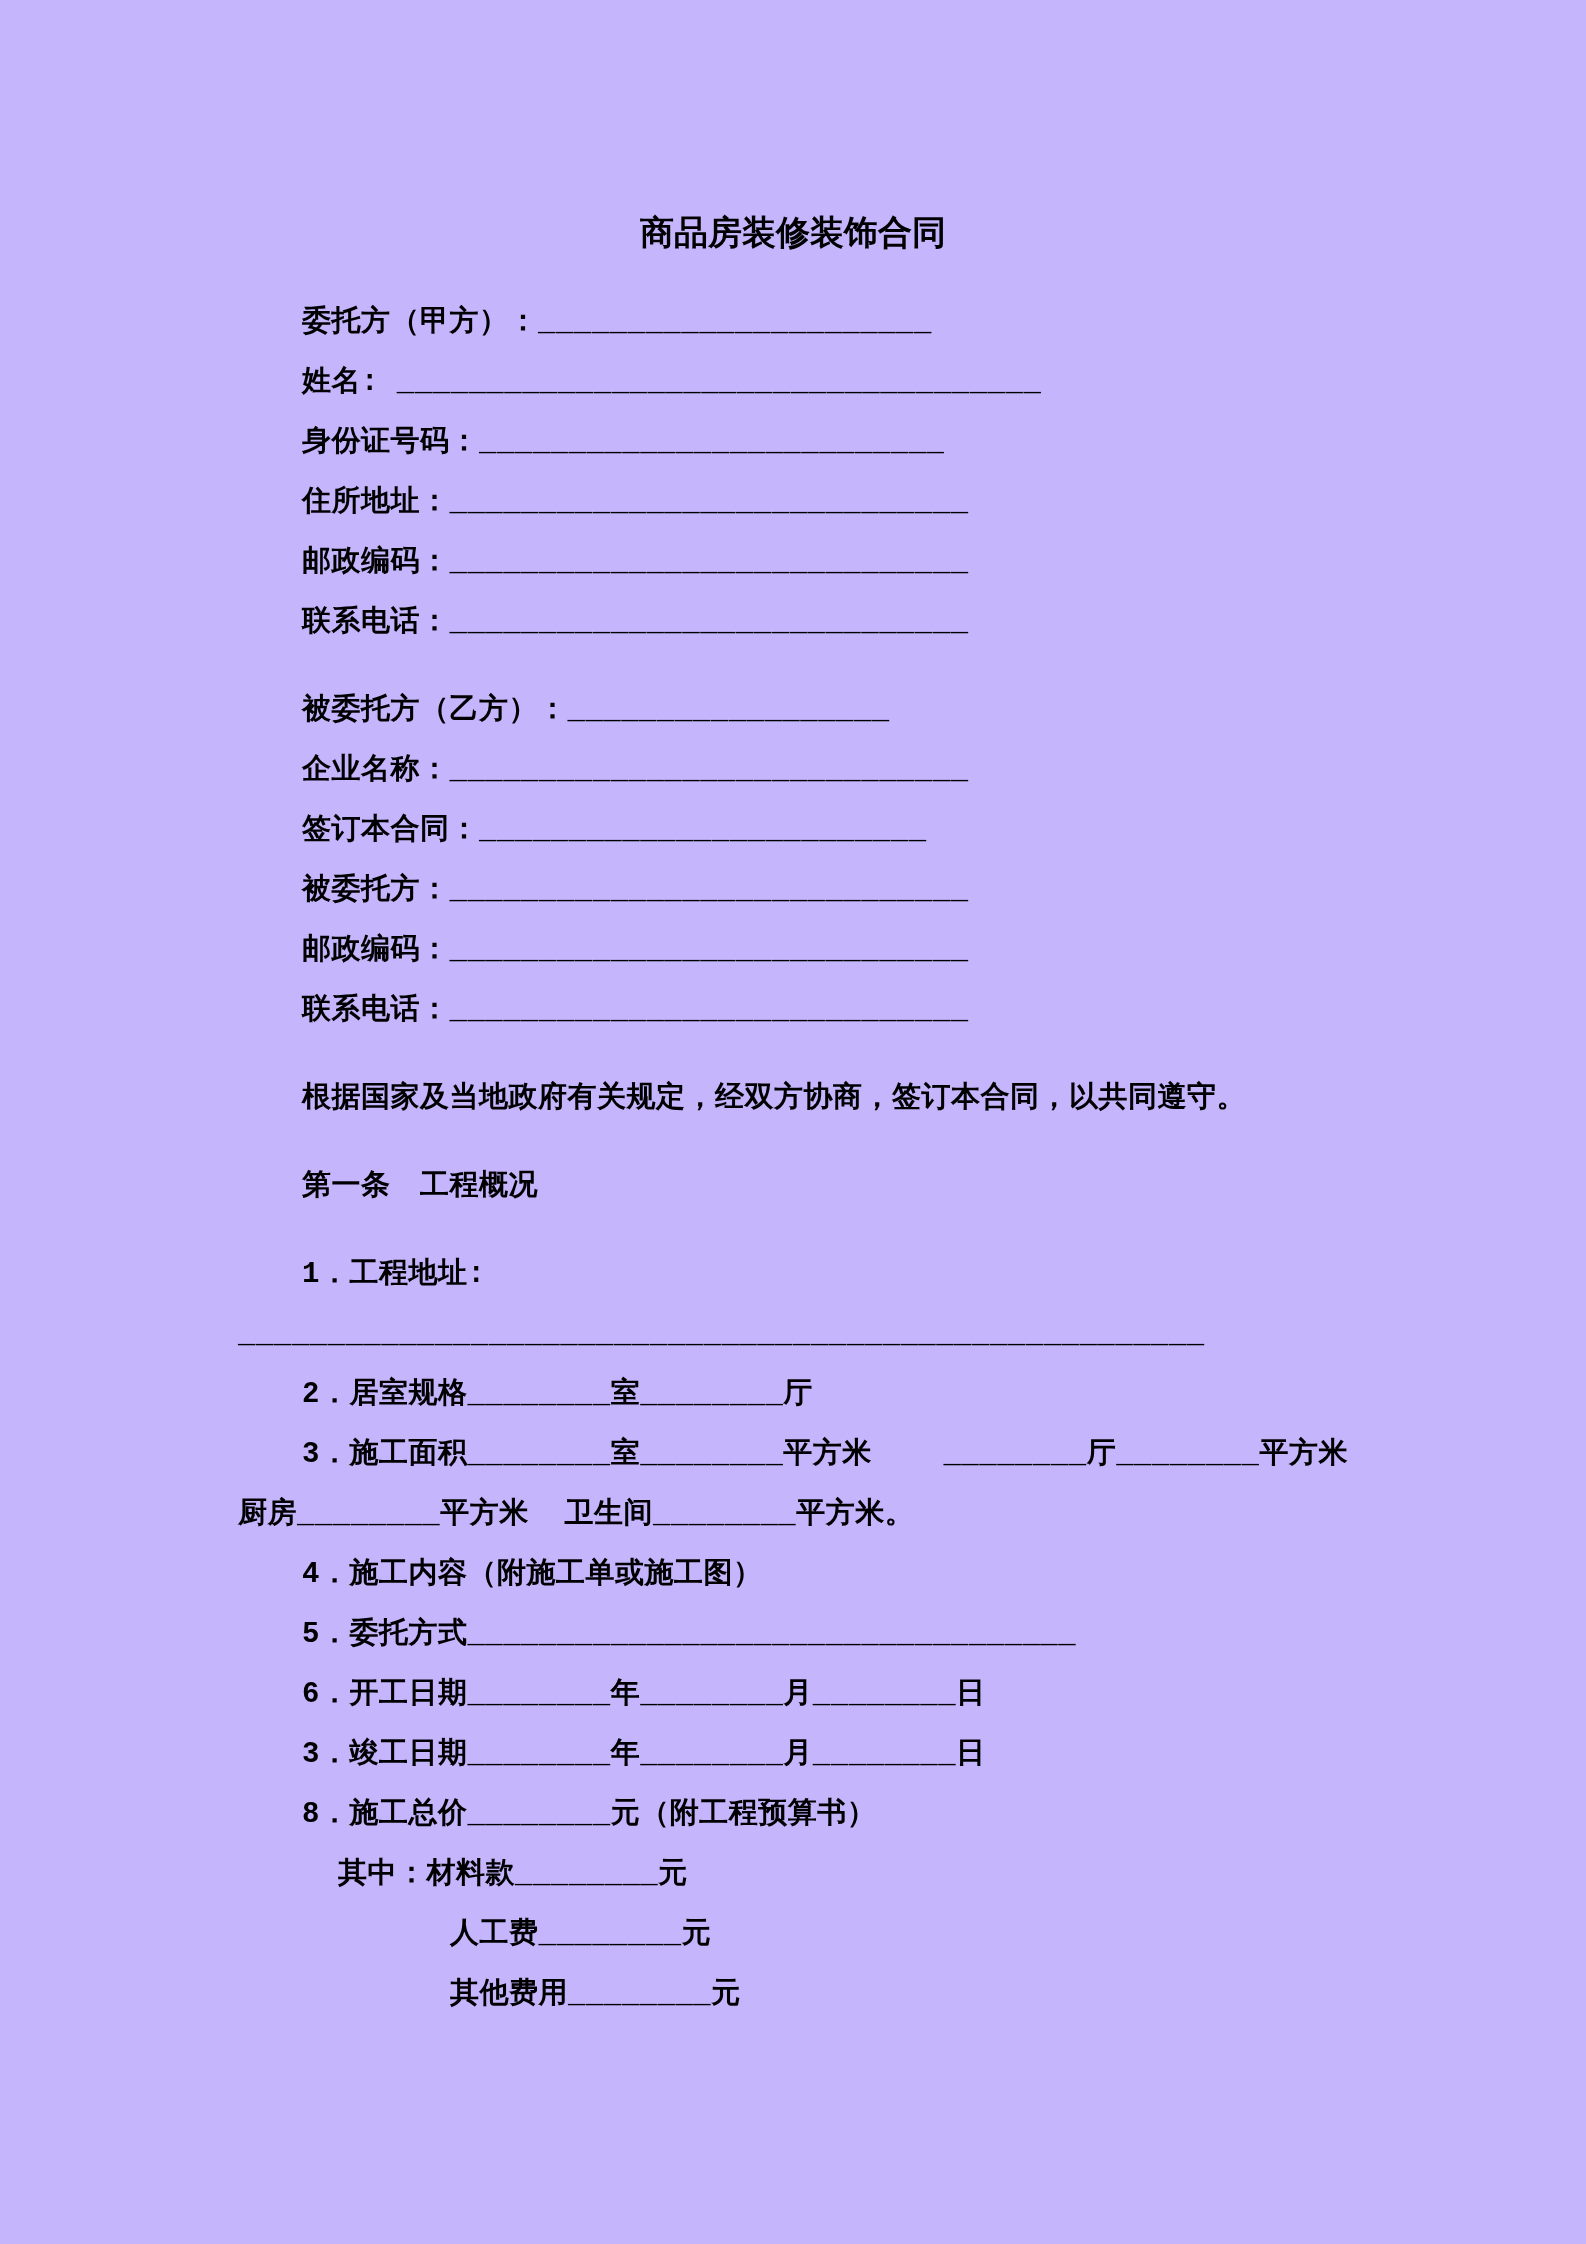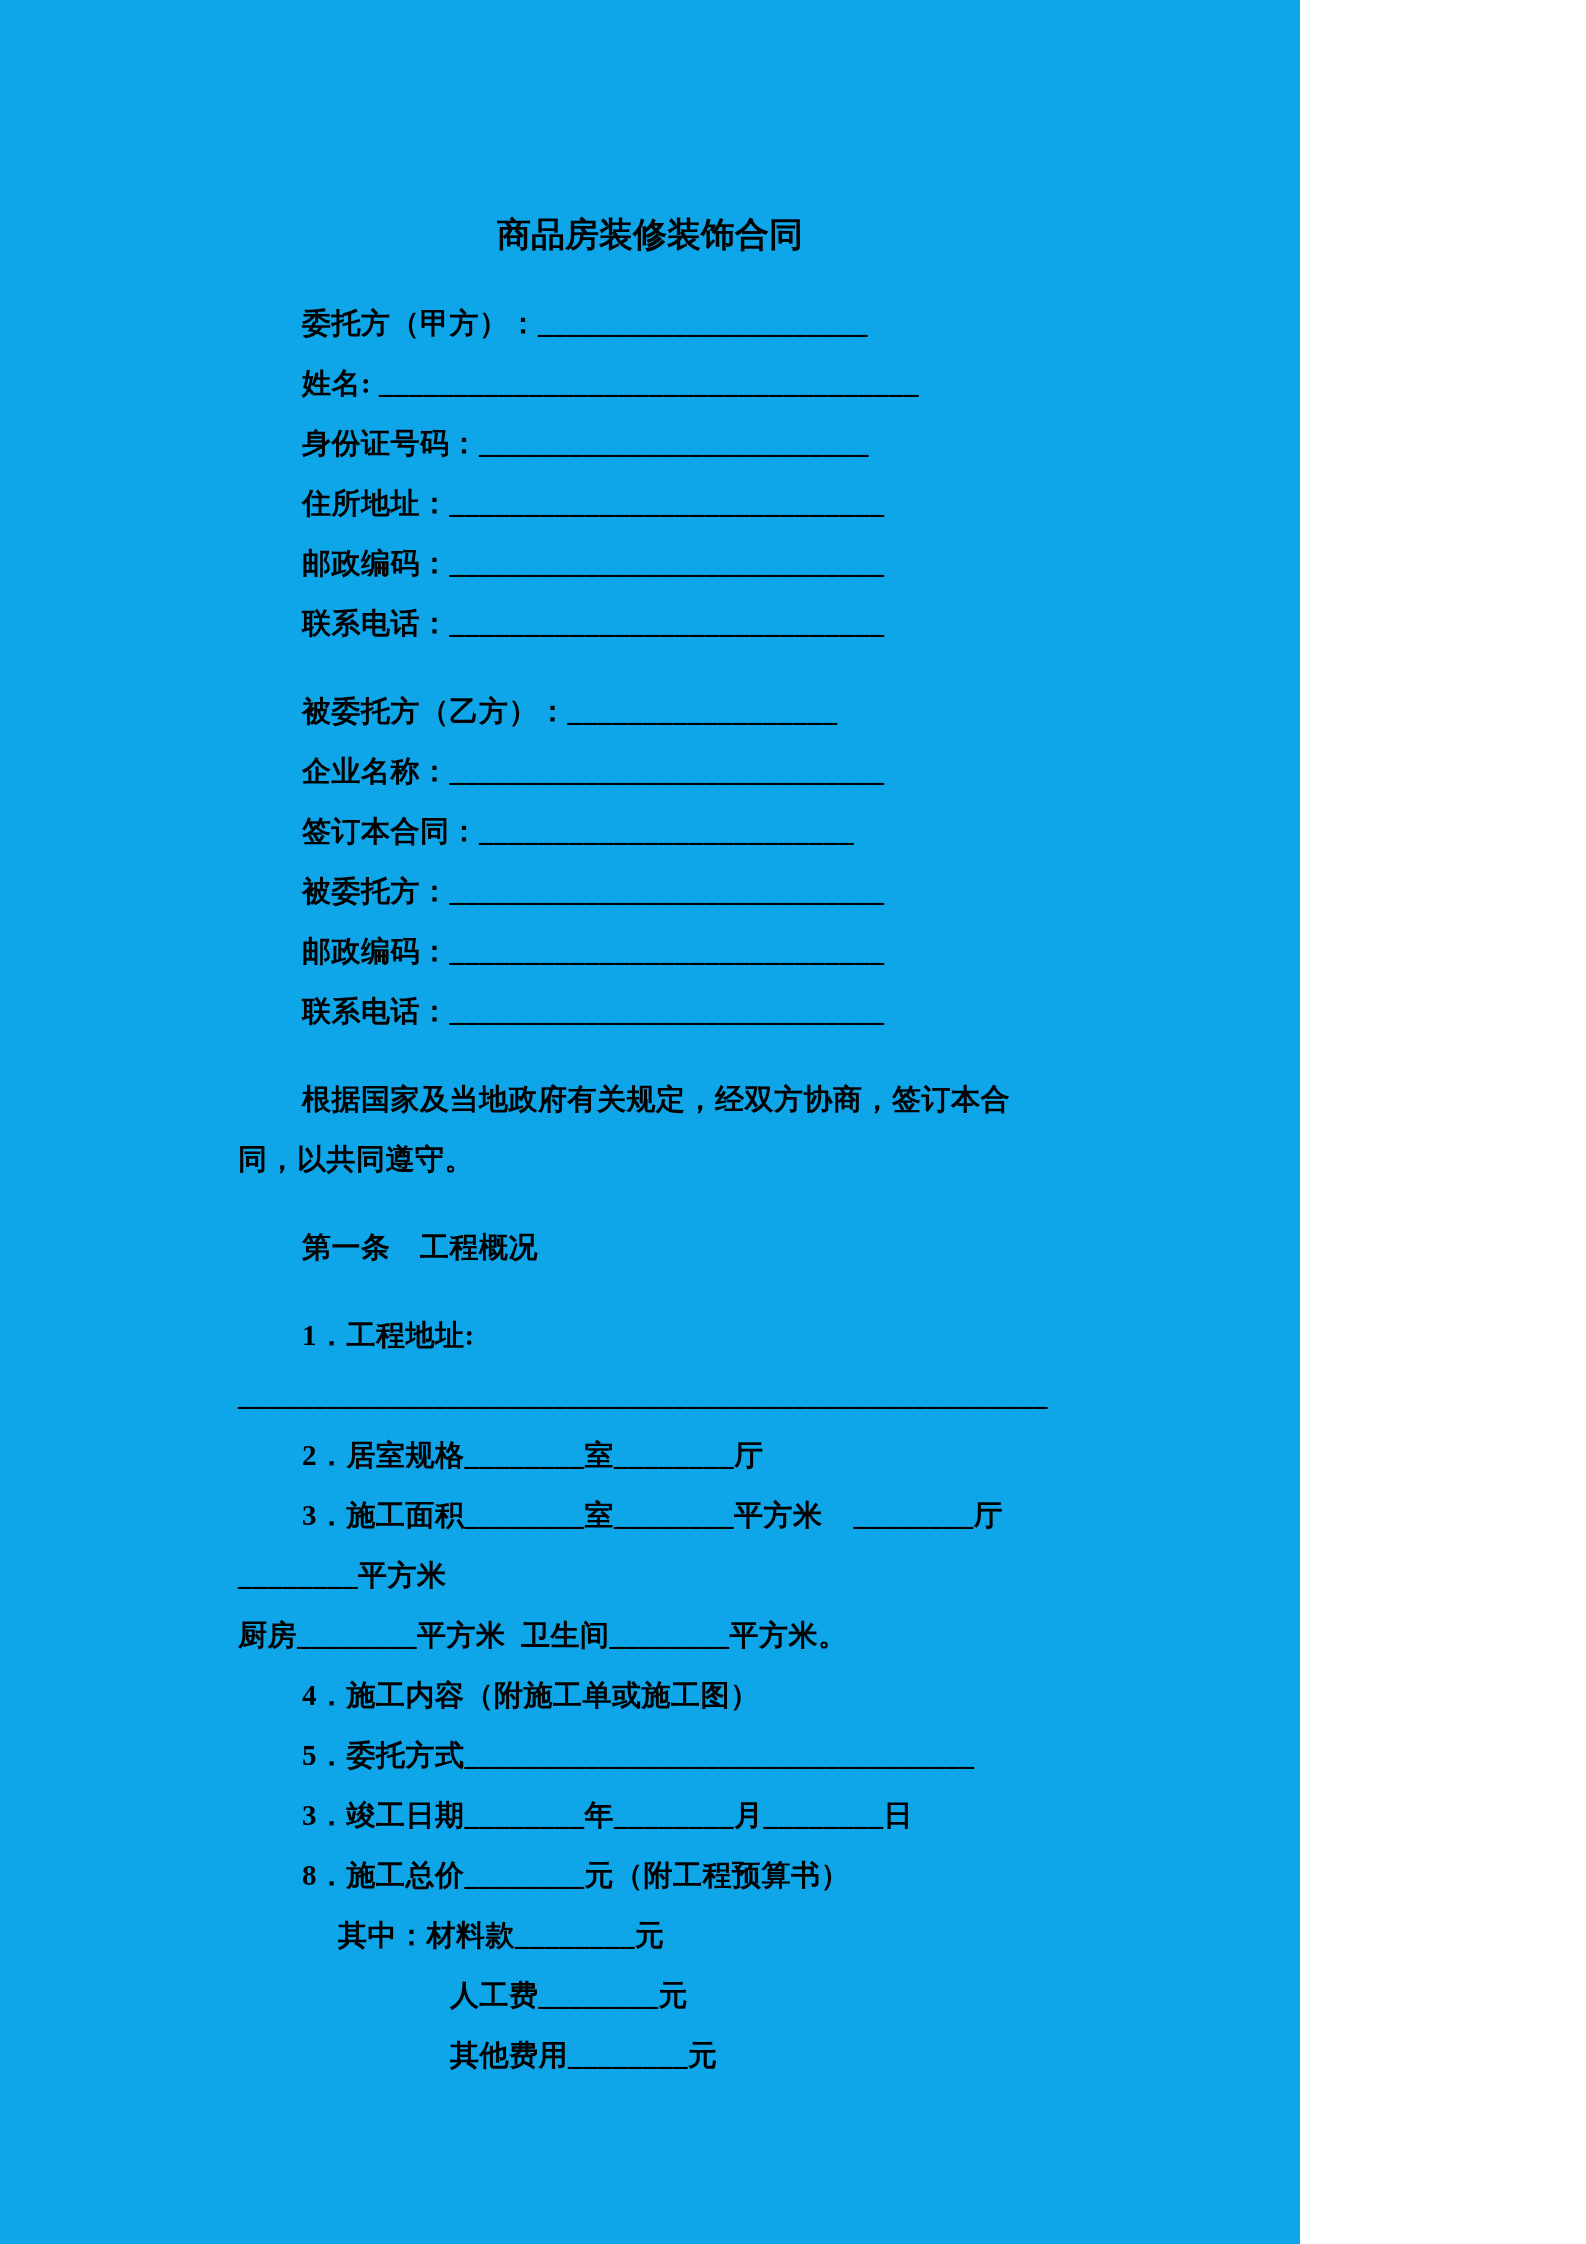--- a/index.html
+++ b/index.html
@@ -2,27 +2,27 @@
 <html><head>
 <meta charset="utf-8">
 <style>
   html, body {
     margin: 0;
     padding: 0;
     background: #ffffff;
   }
   .page {
     position: relative;
-    width: 1300px;
+    width: 1586px;
     height: 2244px;
-    background: #0ea5e9;
+    background: #c4b5fd;
     color: #000000;
     box-sizing: border-box;
     padding: 205px 238px 0 238px;
-    font-family: Liberation Serif, serif;
+    font-family: Liberation Mono, monospace;
     font-weight: bold;
     overflow: hidden;
   }
   .title {
     text-align: center;
     font-size: 34px;
     line-height: 60px;
     margin: 0;
   }
   .block {
@@ -78,20 +78,21 @@
     <p class="line indent">第一条　工程概况</p>
   </section>
 
   <section class="block">
     <p class="line indent">1．工程地址: ______________________________________________________</p>
     <p class="line indent">2．居室规格________室________厅</p>
     <p class="line indent">3．施工面积________室________平方米    ________厅________平方米</p>
     <p class="line">厨房________平方米  卫生间________平方米。</p>
     <p class="line indent">4．施工内容（附施工单或施工图）</p>
     <p class="line indent">5．委托方式__________________________________</p>
+    <p class="line indent">6．开工日期________年________月________日</p>
     <p class="line indent">3．竣工日期________年________月________日</p>
     <p class="line indent">8．施工总价________元（附工程预算书）</p>
     <p class="line indent-sub">其中：材料款________元</p>
     <p class="line indent-sub2">人工费________元</p>
     <p class="line indent-sub2">其他费用________元</p>
   </section>
 
 </div>
 
 </body></html>

